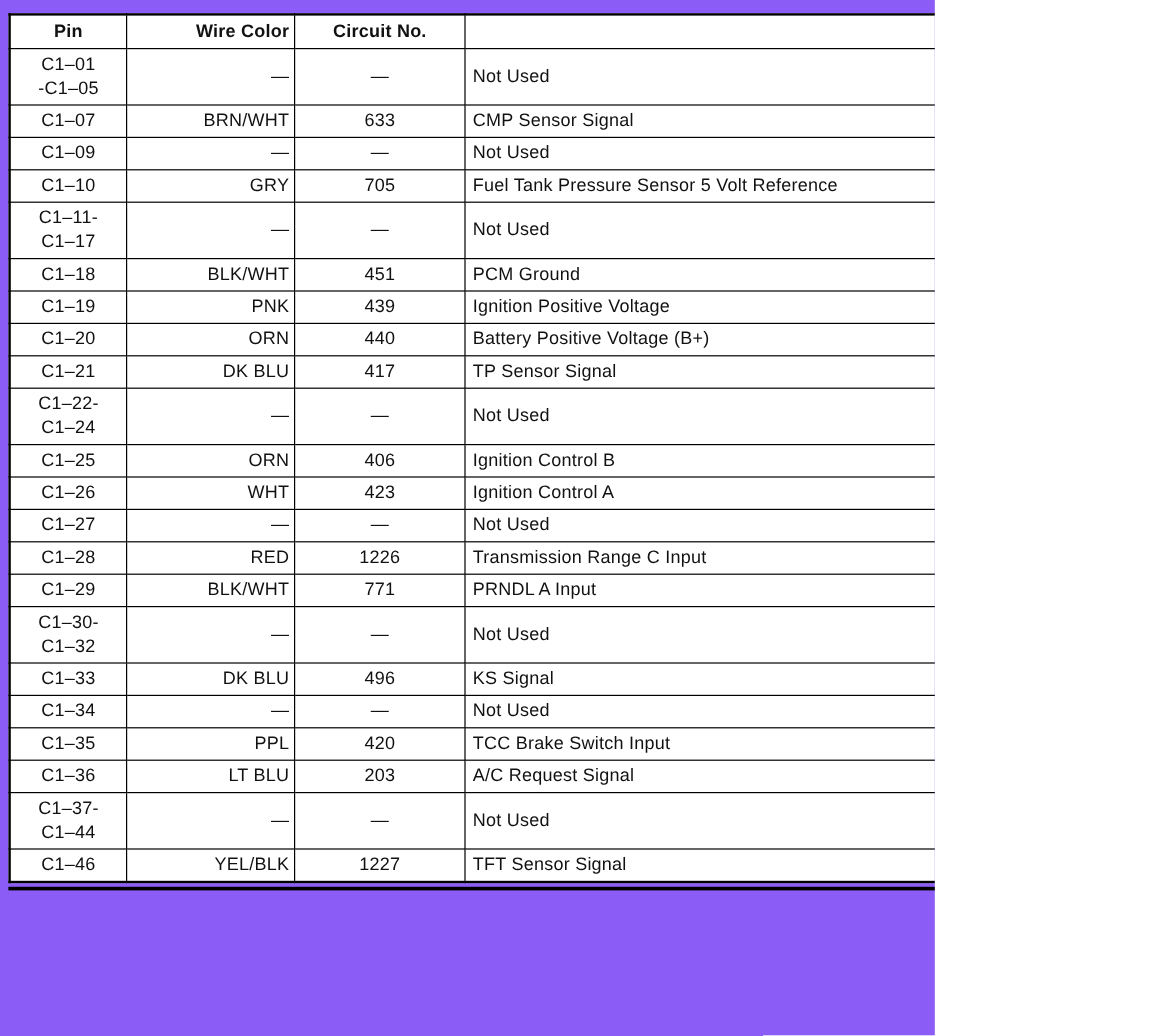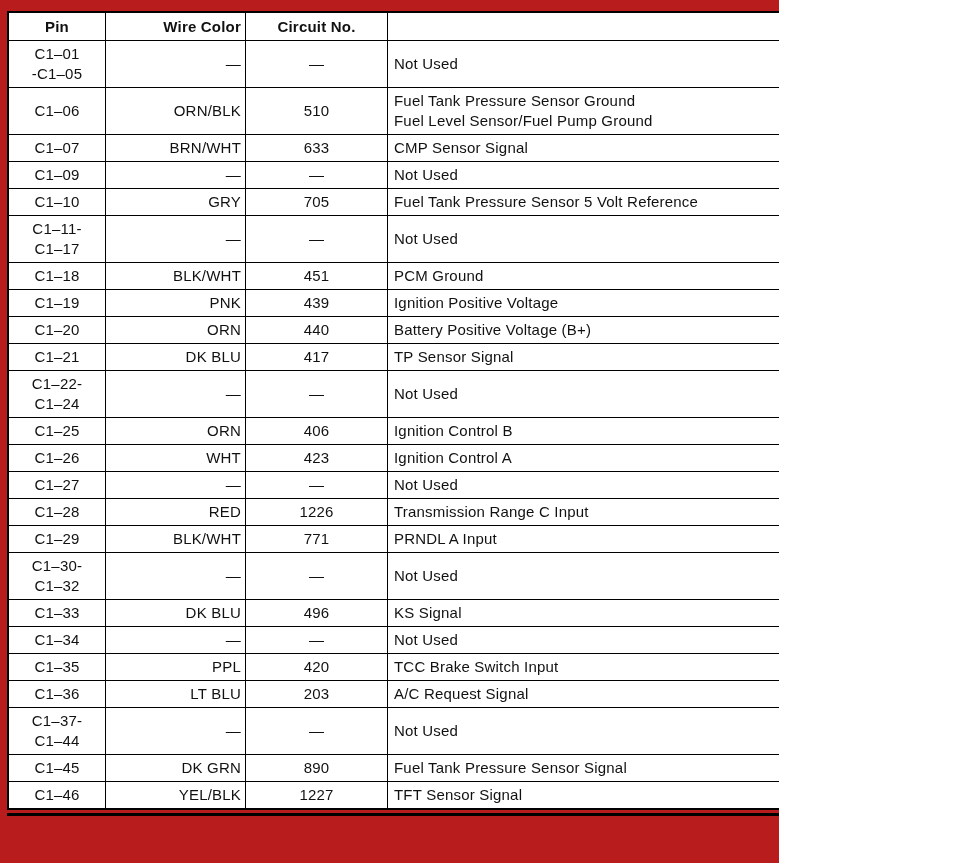--- a/index.html
+++ b/index.html
@@ -7,21 +7,21 @@
     padding: 0;
     background: #ffffff;
     font-family: "Liberation Sans", "DejaVu Sans", sans-serif;
     color: #111111;
   }
   .page {
     width: 779px;
     height: 863px;
     box-sizing: border-box;
     padding: 11px 7px 0 7px;
-    background: #b91c1c;
+    background: #8b5cf6;
     overflow: hidden;
   }
   table.pinout {
     border-collapse: collapse;
     width: 955px;
     table-layout: fixed;
     background: #ffffff;
   }
   table.pinout, table.pinout th, table.pinout td {
     border: 1px solid #000000;
@@ -79,35 +79,20 @@
           </td>
           <td class="col-circuit_no">
             <div class="cell-line">—</div>
           </td>
           <td class="col-function">
             <div class="cell-line">Not Used</div>
           </td>
         </tr>
         <tr>
           <td class="col-pin">
-            <div class="cell-line">C1–06</div>
-          </td>
-          <td class="col-wire_color">
-            <div class="cell-line">ORN/BLK</div>
-          </td>
-          <td class="col-circuit_no">
-            <div class="cell-line">510</div>
-          </td>
-          <td class="col-function">
-            <div class="cell-line">Fuel Tank Pressure Sensor Ground</div>
-            <div class="cell-line">Fuel Level Sensor/Fuel Pump Ground</div>
-          </td>
-        </tr>
-        <tr>
-          <td class="col-pin">
             <div class="cell-line">C1–07</div>
           </td>
           <td class="col-wire_color">
             <div class="cell-line">BRN/WHT</div>
           </td>
           <td class="col-circuit_no">
             <div class="cell-line">633</div>
           </td>
           <td class="col-function">
             <div class="cell-line">CMP Sensor Signal</div>
@@ -374,34 +359,20 @@
             <div class="cell-line">C1–44</div>
           </td>
           <td class="col-wire_color">
             <div class="cell-line">—</div>
           </td>
           <td class="col-circuit_no">
             <div class="cell-line">—</div>
           </td>
           <td class="col-function">
             <div class="cell-line">Not Used</div>
-          </td>
-        </tr>
-        <tr>
-          <td class="col-pin">
-            <div class="cell-line">C1–45</div>
-          </td>
-          <td class="col-wire_color">
-            <div class="cell-line">DK GRN</div>
-          </td>
-          <td class="col-circuit_no">
-            <div class="cell-line">890</div>
-          </td>
-          <td class="col-function">
-            <div class="cell-line">Fuel Tank Pressure Sensor Signal</div>
           </td>
         </tr>
         <tr>
           <td class="col-pin">
             <div class="cell-line">C1–46</div>
           </td>
           <td class="col-wire_color">
             <div class="cell-line">YEL/BLK</div>
           </td>
           <td class="col-circuit_no">

